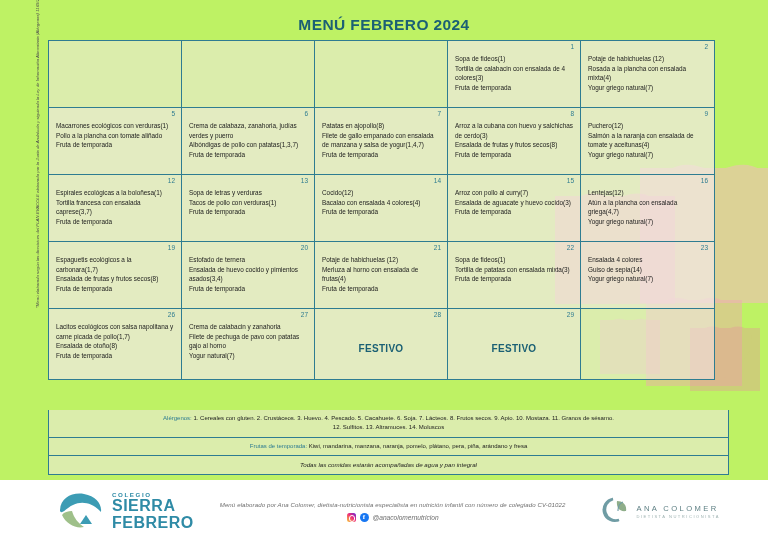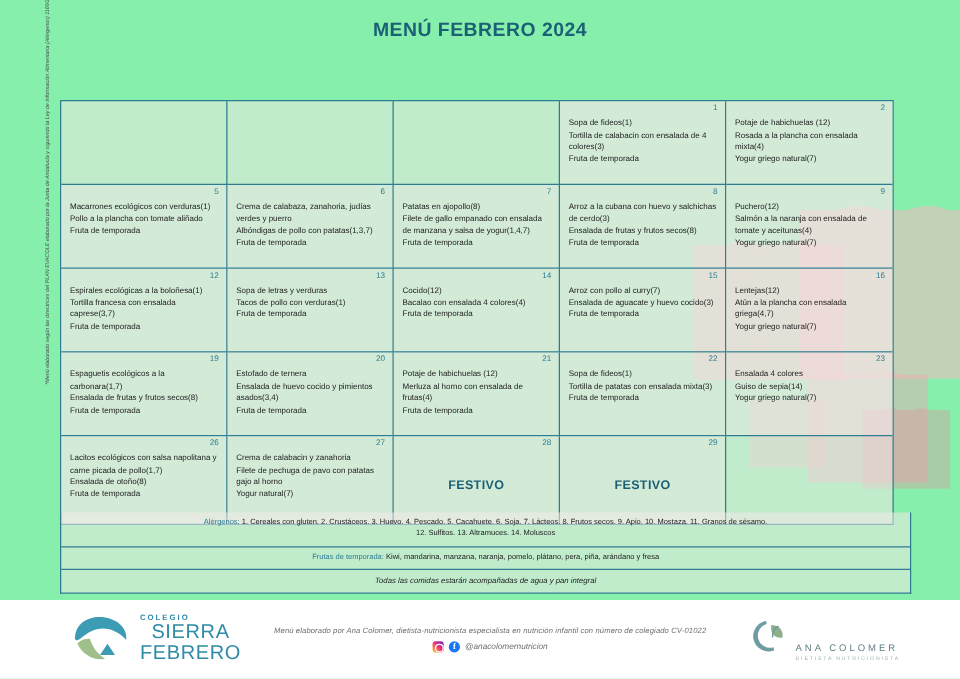--- a/index.html
+++ b/index.html
@@ -5,21 +5,21 @@
   * { box-sizing: border-box; margin: 0; padding: 0; }
   html, body {
     width: 768px; height: 543px;
     font-family: "Liberation Sans", sans-serif;
     background: #efe4e2;
     overflow: hidden;
   }
   #page {
     position: relative;
     width: 768px; height: 543px;
-    background: #86efac;
+    background: #bef264;
   }
   
   .heart {
     position: absolute;
     pointer-events: none;
     opacity: .55;
     filter: blur(0.4px);
   }
   .heart::before, .heart::after {
     content: "";
@@ -62,21 +62,20 @@
     white-space: nowrap;
   }
 
   
   .calendar {
     position: absolute;
     left: 48px; top: 40px;
     width: 667px;
     border: 1.4px solid #2e7c91;
     background: rgba(243,233,231,.55);
-    margin-top: 40px;
   }
   .row { display: flex; }
   .cell {
     position: relative;
     width: 20%;
     min-height: 67px;
     border-right: 1.4px solid #2e7c91;
     border-bottom: 1.4px solid #2e7c91;
     padding: 13px 7px 5px 7px;
     background: rgba(243,233,231,.35);
@@ -138,22 +137,22 @@
     margin-left: 56px;
     gap: 8px;
   }
   .logo-mark { position: relative; width: 48px; height: 42px; }
   .logo-text { line-height: 1; }
   .logo-colegio {
     font-size: 6.2px; font-weight: bold; color: #2f8ba6;
     letter-spacing: 1.6px;
   }
   .logo-sierra {
-    font-size: 16px; font-weight: normal; color: #2f8ba6;
-    letter-spacing: .5px; line-height: 1.02; text-align: center;
+    font-size: 16px; font-weight: bold; color: #2f8ba6;
+    letter-spacing: .5px; line-height: 1.02;
   }
   .footer-center {
     flex: 1; text-align: center; margin-left: 4px; margin-right: 10px;
   }
   .footer-line {
     font-size: 6.1px; font-style: italic; color: #6d6d6d; letter-spacing: .1px;
   }
   .footer-social {
     margin-top: 5px;
     display: flex; align-items: center; justify-content: center; gap: 4px;
@@ -169,21 +168,21 @@
     width: 4.6px; height: 4.6px; border: .9px solid #fff; border-radius: 50%;
   }
   .fb-icon {
     width: 9px; height: 9px; border-radius: 50%;
     background: #1877f2; color: #fff;
     font-size: 7px; font-weight: bold; font-style: normal;
     font-family: "Liberation Serif", serif;
     text-align: center; line-height: 9px;
   }
   .logo-right {
-    display: flex; align-items: flex-end; gap: 5px;
+    display: flex; align-items: center; gap: 5px;
     margin-right: 48px;
   }
   .ac-text { line-height: 1.25; }
   .ac-name {
     font-size: 7.6px; color: #5d7f83; letter-spacing: 2.4px;
   }
   .ac-sub {
     font-size: 4.1px; color: #9fb3b2; letter-spacing: 1.5px;
   }
 </style>

